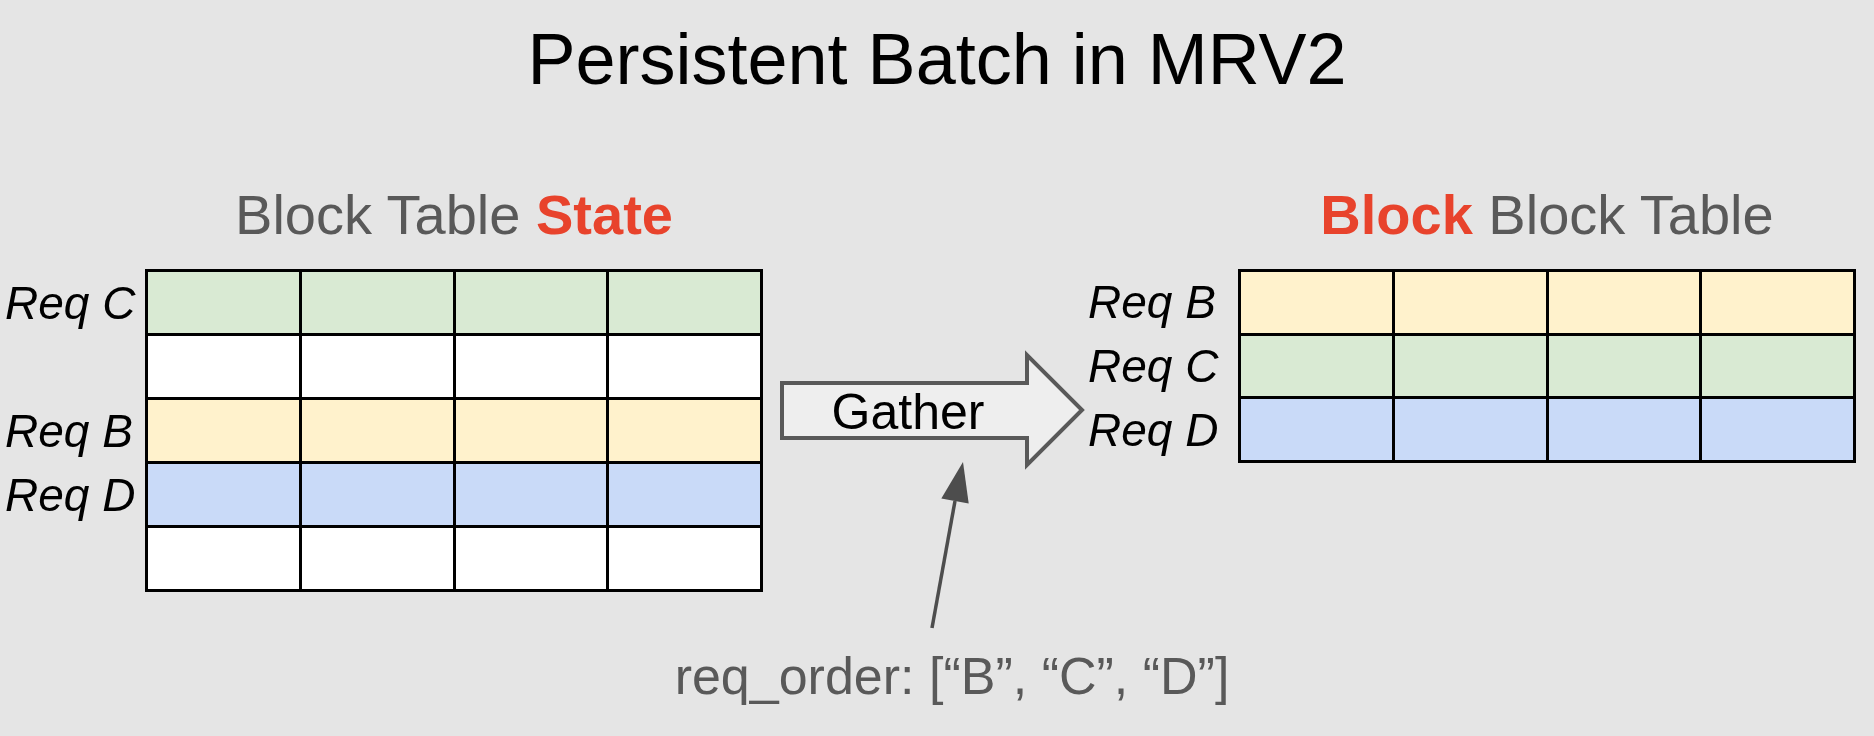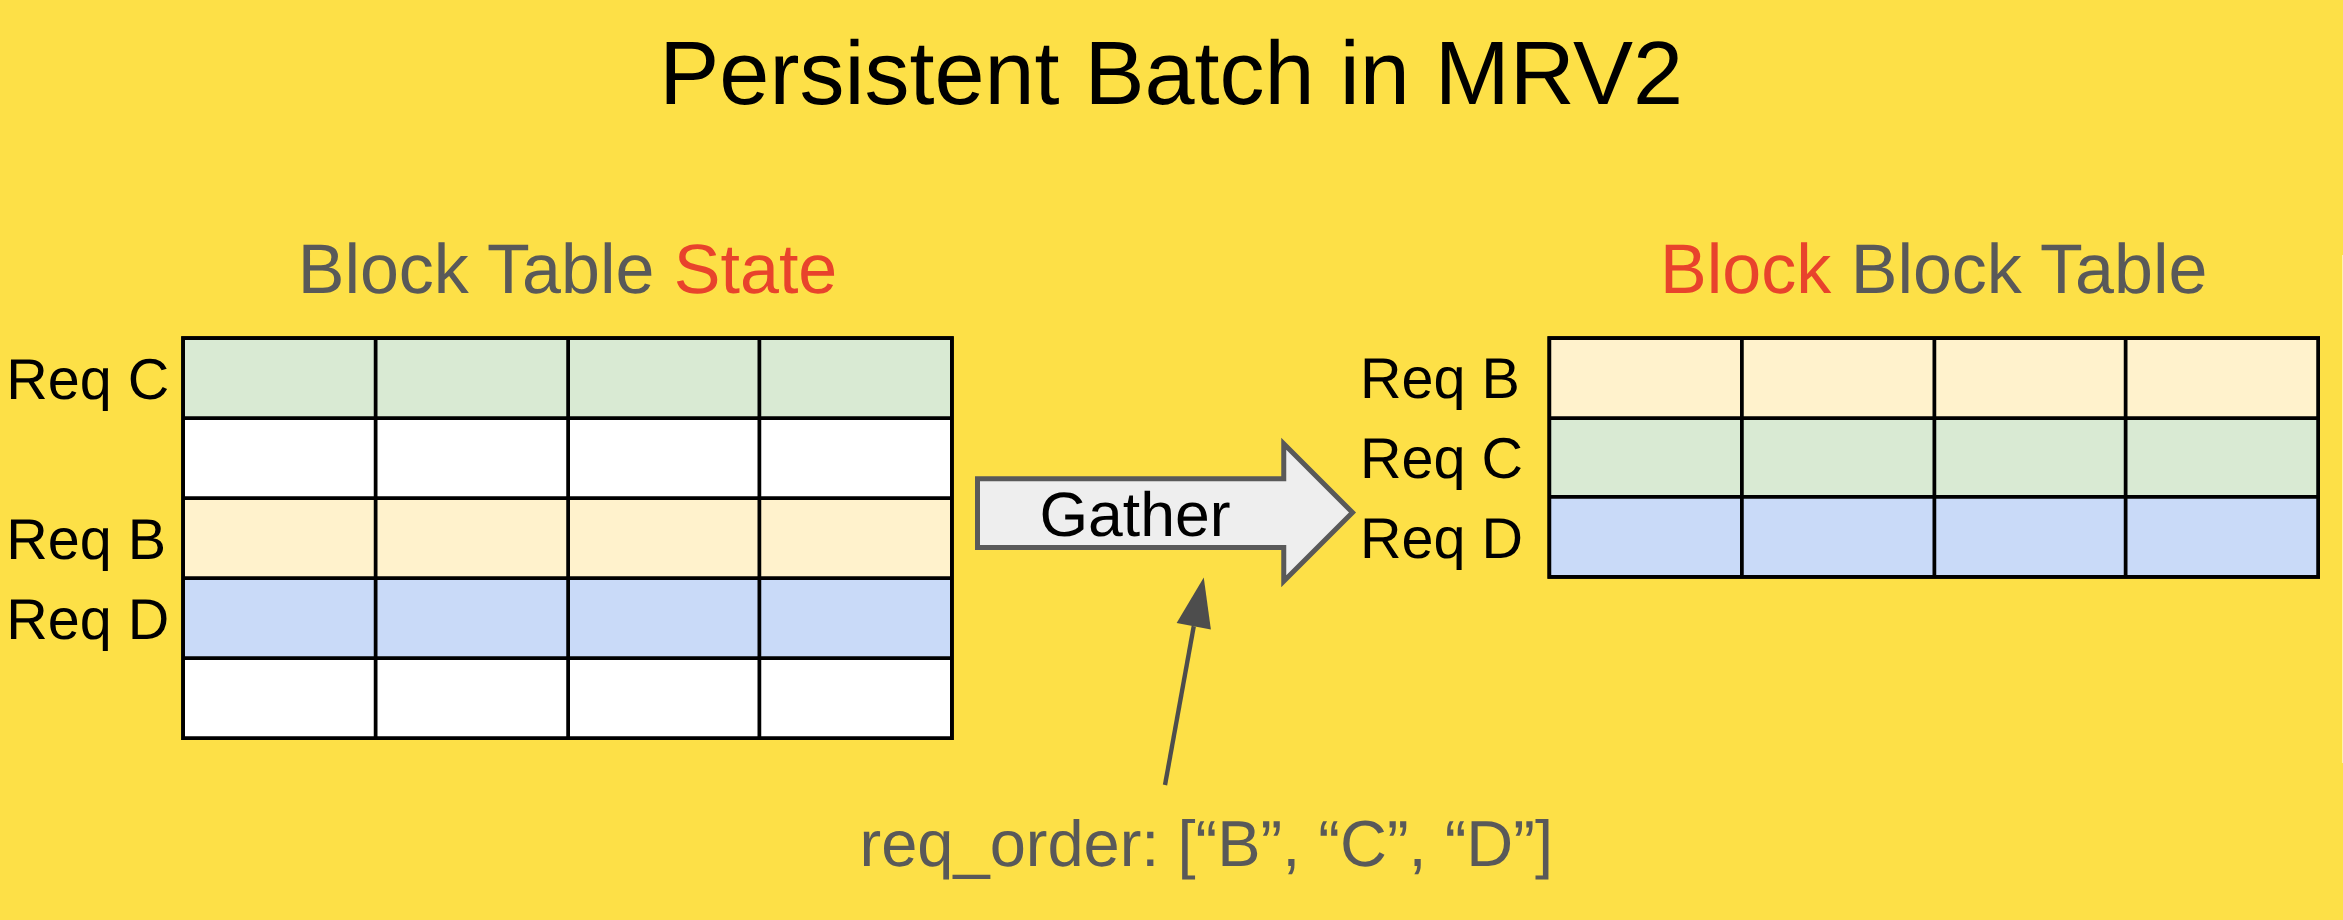--- a/index.html
+++ b/index.html
@@ -9,21 +9,21 @@
     --arrow-fill: #EEEEEE;
     --arrow-stroke: #595959;
     --pointer: #4D4D4D;
   }
   * { box-sizing: border-box; }
   html, body { margin: 0; padding: 0; background: #ffffff; }
   .canvas {
     position: relative;
     width: 1874px;
     height: 736px;
-    background: #fde047;
+    background: #e5e5e5;
     font-family: "Liberation Sans", "DejaVu Sans", sans-serif;
     overflow: hidden;
   }
   .title {
     position: absolute;
     left: 0; right: 0; top: 18px;
     text-align: center;
     font-size: 72px;
     color: #000000;
     white-space: nowrap;
@@ -32,21 +32,21 @@
     position: absolute;
     top: 182px;
     width: 618px;
     text-align: center;
     font-size: 56px;
     color: var(--gray);
     white-space: nowrap;
   }
   .heading--left  { left: 145px; }
   .heading--right { left: 1238px; }
-  .heading .hl { color: var(--red); font-weight: normal; }
+  .heading .hl { color: var(--red); font-weight: bold; }
   .block-table {
     position: absolute;
     display: grid;
     background: var(--border);
     border: 3px solid var(--border);
     gap: 3px;
   }
   .block-table--left  { left: 145px;  top: 269px; width: 618px; height: 323px; }
   .block-table--right { left: 1238px; top: 269px; width: 618px; height: 194px; }
   .cell { width: 100%; height: 100%; }
@@ -56,35 +56,36 @@
     color: #000000;
   }
   .labels--left  { left: 5px;    top: 269px; width: 135px; height: 323px; text-align: left; }
   .labels--right { left: 1088px; top: 269px; width: 115px; height: 194px; text-align: right; }
   .row-label {
     position: absolute;
     left: 0; right: 0;
     transform: translateY(-50%);
     white-space: nowrap;
     line-height: 1;
+    font-style: italic;
   }
   .gather-svg {
     position: absolute;
     left: 770px; top: 340px;
     width: 330px; height: 300px;
     overflow: visible;
   }
   .gather-text {
     font-family: "Liberation Sans", "DejaVu Sans", sans-serif;
     font-size: 50px;
     fill: #000000;
   }
   .req-order {
     position: absolute;
-    left: 358px; top: 646px;
+    left: 345px; top: 646px;
     width: 1214px;
     text-align: center;
     font-size: 52px;
     color: var(--gray);
     white-space: nowrap;
   }
 </style>
 </head>
 <body>
 

